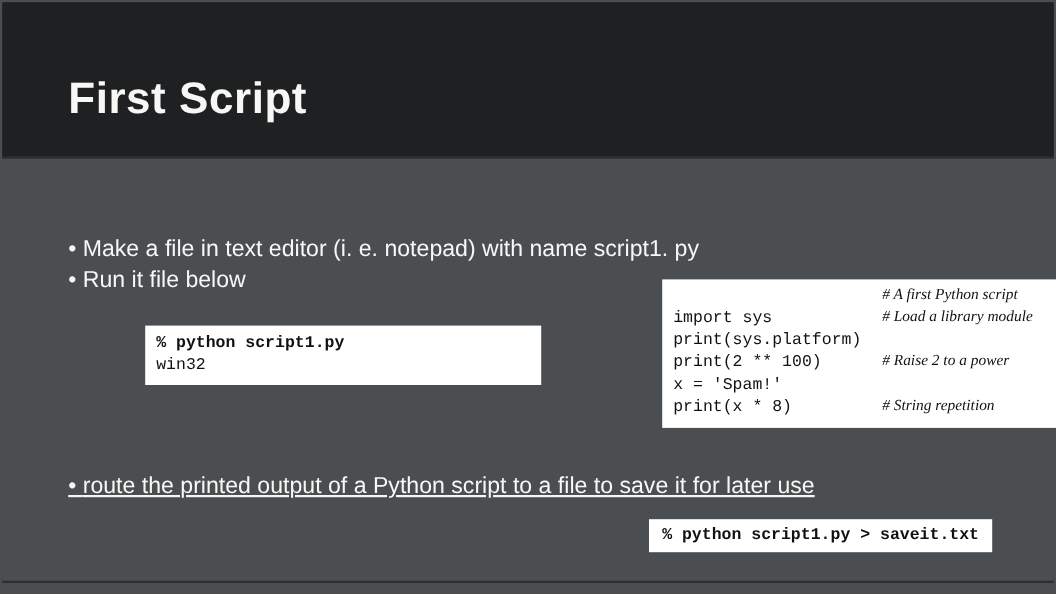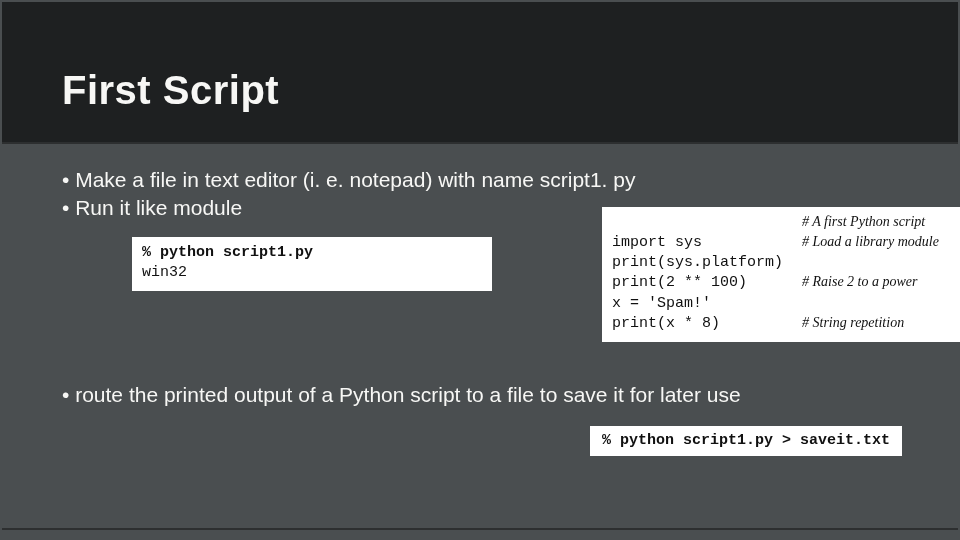--- a/index.html
+++ b/index.html
@@ -51,20 +51,21 @@
     position: absolute;
     left: 60px;
     top: 164px;
     width: 840px;
     color: #f7f7f5;
     font-size: 21px;
     line-height: 1.35;
   }
   .bullet-block {
     margin-bottom: 8px;
+    margin-top: 47px;
   }
   .bullet {
     padding-left: 18px;
     text-indent: -18px;
   }
   .bullet::before {
     content: "• ";
   }
   .snippets-row {
     position: relative;
@@ -79,21 +80,21 @@
     color: #111;
     font-family: "Courier New", monospace;
     font-size: 15px;
     line-height: 1.35;
     padding: 6px 10px 8px 10px;
     box-sizing: border-box;
   }
   .term-box .prompt-line { font-weight: bold; }
   .term-left {
     left: 70px;
-    top: 0;
+    top: 12px;
     width: 360px;
   }
   .term-right {
     left: 540px;
     top: -30px;
     width: 370px;
   }
   .term-right .code-col {
     display: inline-block;
     width: 190px;
@@ -102,20 +103,21 @@
   .term-right .cmt-col {
     display: inline-block;
     width: 160px;
     vertical-align: top;
     font-style: italic;
     font-family: "Times New Roman", serif;
     font-size: 14px;
   }
   .bullet-block2 {
     margin-top: 6px;
+    text-decoration: underline;
   }
   .route-box-wrap {
     text-align: right;
     margin-top: 14px;
   }
   .term-route {
     display: inline-block;
     position: relative;
     left: 0;
     background: #ffffff;
@@ -134,21 +136,21 @@
   <div class="edge-line edge-top"></div>
 
   <div class="title-band">
     <h1>First Script</h1>
   </div>
 
   <div class="content">
 
     <div class="bullet-block">
       <div class="bullet">Make a file in text editor (i. e. notepad) with name script1. py</div>
-      <div class="bullet">Run it like module</div>
+      <div class="bullet">Run it file below</div>
     </div>
 
     <div class="snippets-row">
 
       <div class="term-box term-left">
         <div class="prompt-line">% python script1.py</div>
         <div>win32</div>
       </div>
 
       <div class="term-box term-right">

